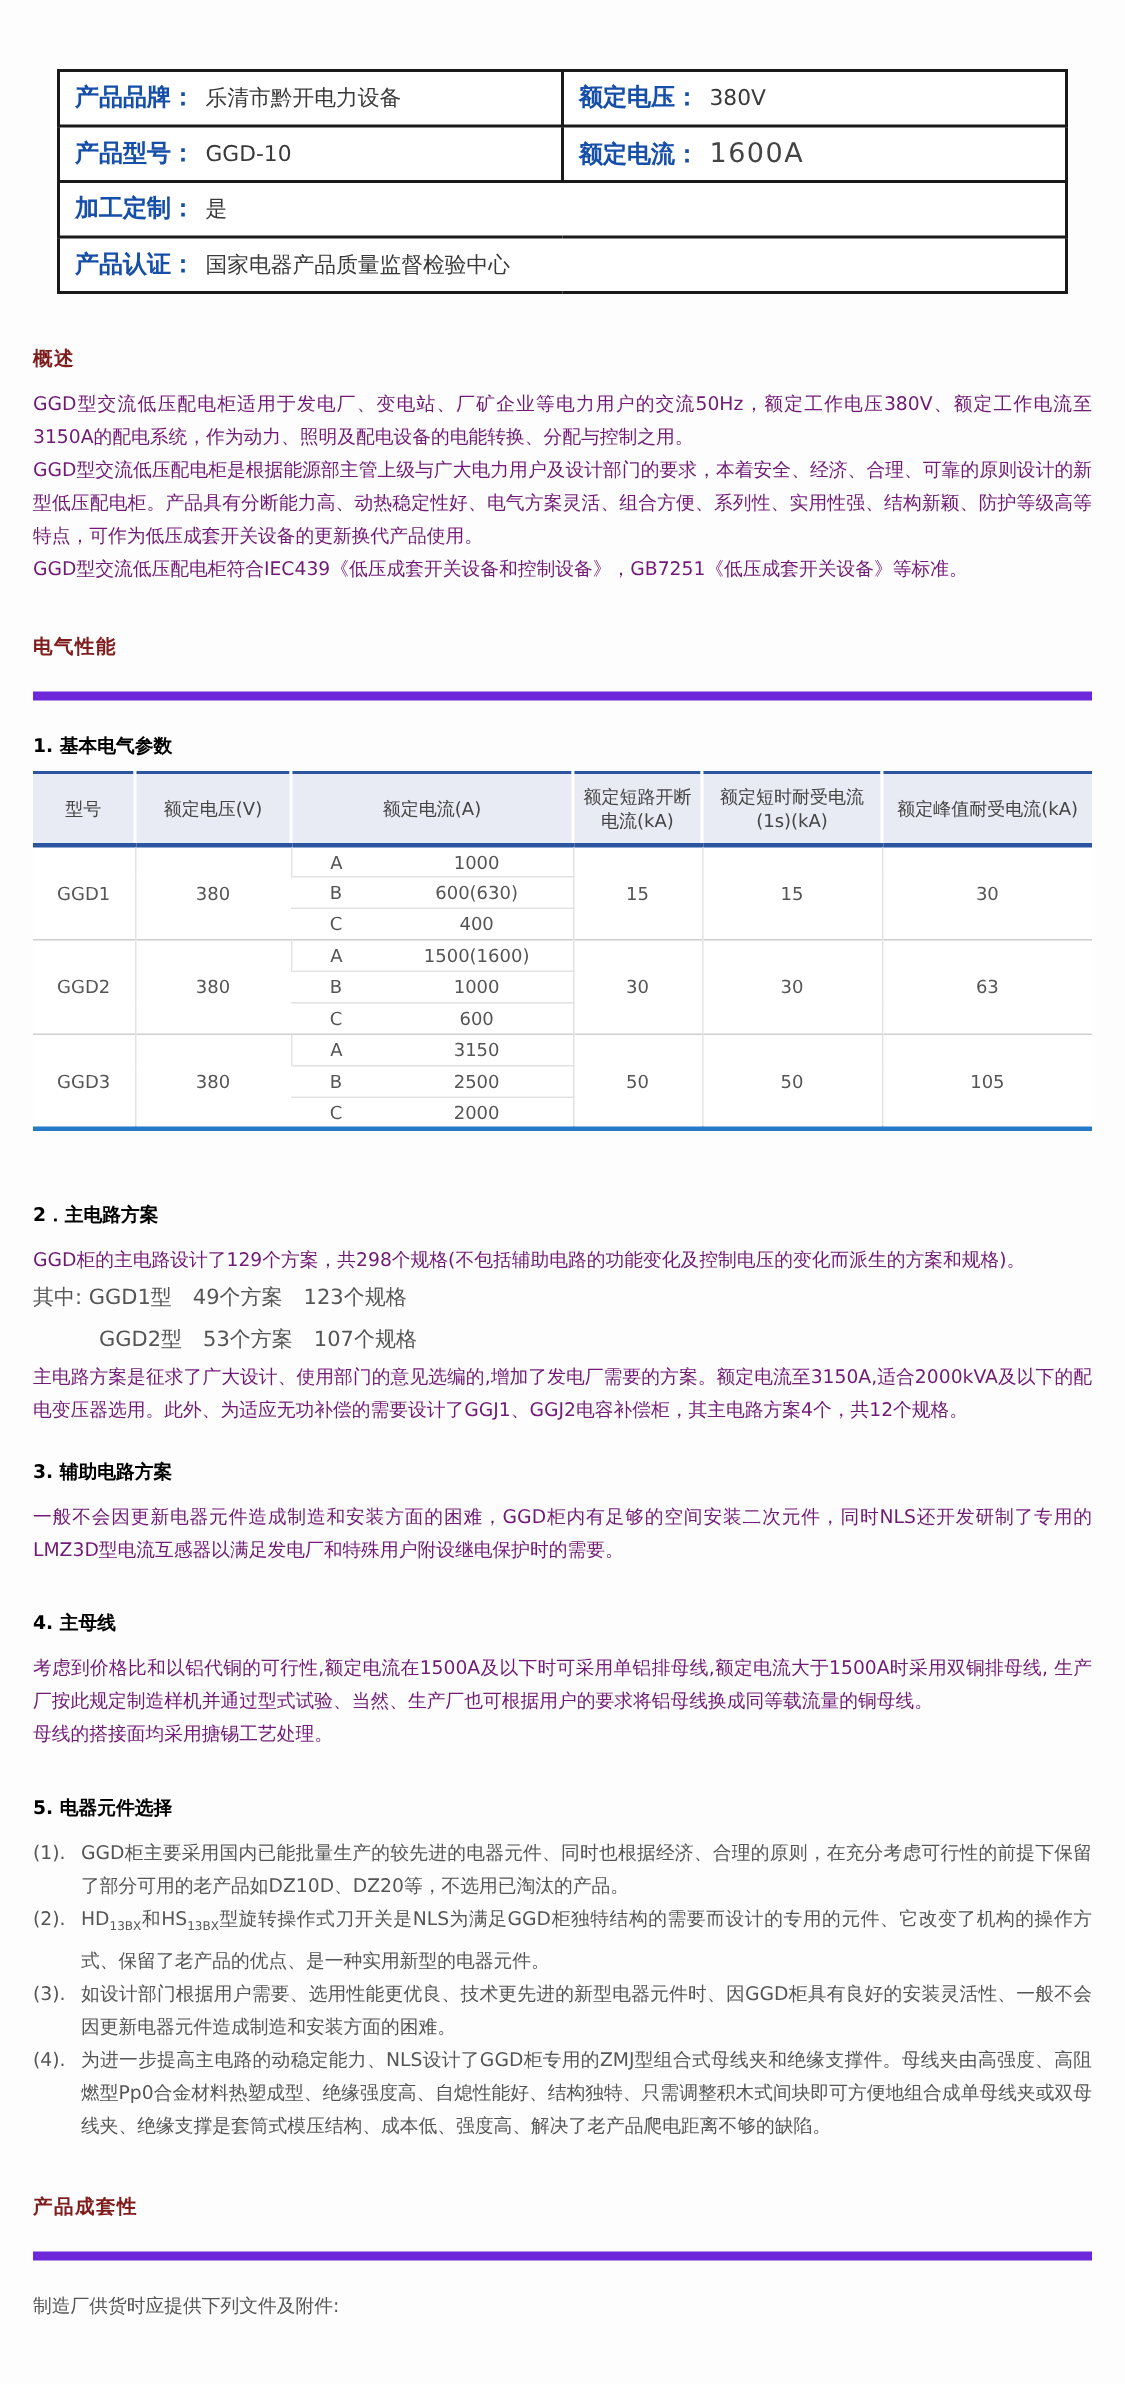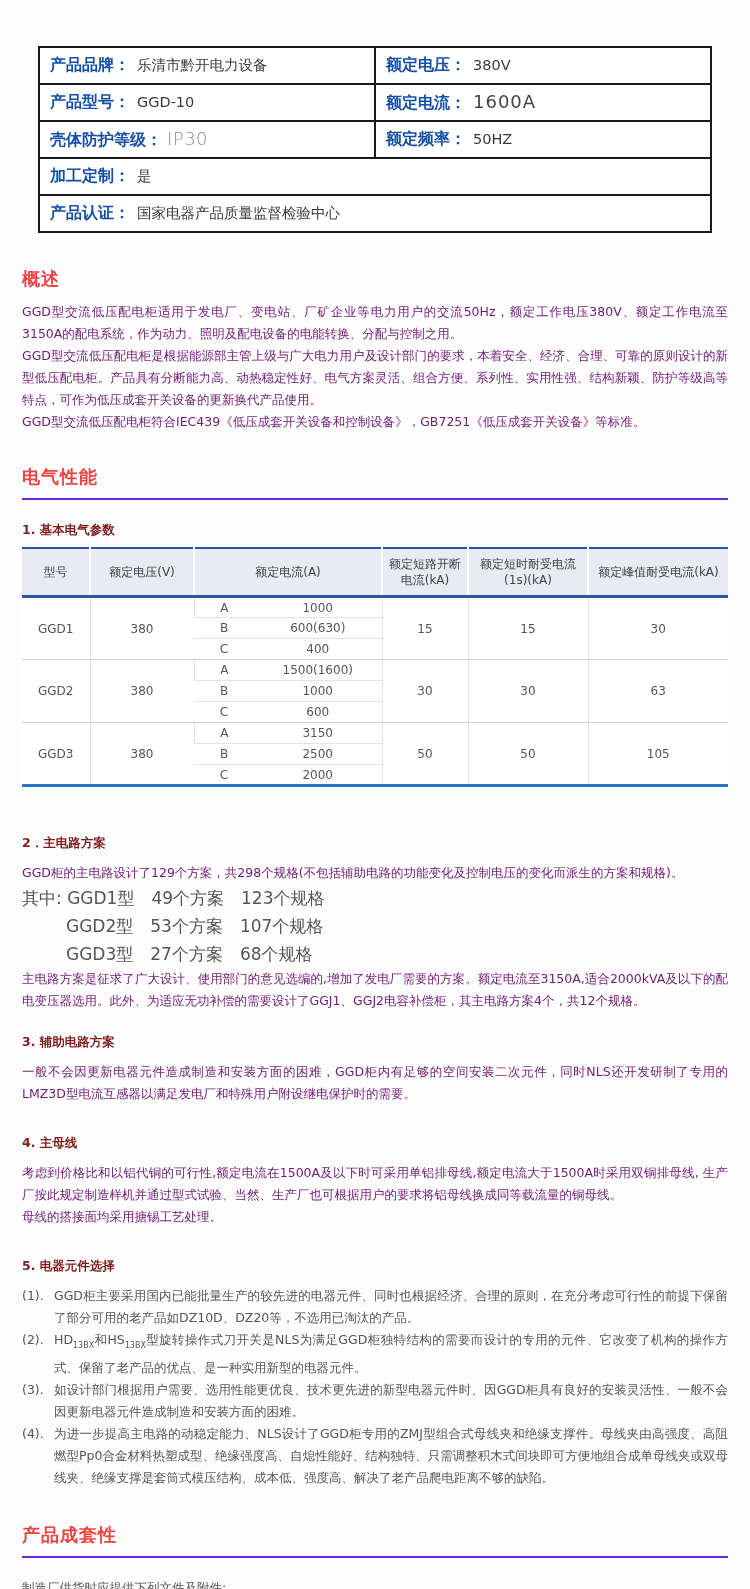--- a/index.html
+++ b/index.html
@@ -31,44 +31,44 @@
     font-size: 16px;
     margin-right: 7px;
   }
   .val { font-size: 14.5px; color: #3a3a3a; }
   .val.big { font-size: 18px; letter-spacing: 1px; color: #444; }
   .val.light { font-size: 18px; color: #8d8d8d; font-weight: 300; letter-spacing: 0.5px; margin-left: -2px; }
 
   
   .content { padding: 0 22px; }
   .sec-title {
-    color: #ef4444;
-    font-size: 18px;
+    color: #7f1d1d;
+    font-size: 13px;
     font-weight: bold;
     letter-spacing: 1px;
   }
   .sec-title.ruled {
-    border-bottom: 2px solid #6d28d9;
-    padding-bottom: 9px;
+    border-bottom: 6px solid #6d28d9;
+    padding-bottom: 21px;
   }
   .mt-overview { margin-top: 34px; }
   .mt-elec { margin-top: 32px; }
   .mt-kit { margin-top: 34px; font-family: Liberation Serif, serif; }
 
   p.body-text {
     font-size: 12.5px;
     line-height: 22px;
     color: #701a75;
     text-align: justify;
   }
   .para-gap { margin-top: 10px; }
   .sub-heading {
     font-size: 12.5px;
     font-weight: bold;
-    color: #7f1d1d;
+    color: #000000;
   }
 
   
   table.data-table {
     width: 706px;
     border-collapse: collapse;
     margin-top: 8px;
     text-align: center;
     background: #e5e5e5;
     border-top: 2px solid #2b55a0;
@@ -99,21 +99,21 @@
   table.data-table tbody tr.sub td.cur { border-top: 1px solid #e3e3e3; }
   col.c-model  { width: 68px; }
   col.c-volt   { width: 104px; }
   col.c-letter { width: 60px; }
   col.c-curr   { width: 128px; }
   col.c-break  { width: 86px; }
   col.c-with   { width: 120px; }
   col.c-peak   { width: 140px; }
 
   
-  .scheme-line { font-size: 17px; color: #555; line-height: 28px; }
+  .scheme-line { font-size: 14px; color: #555; line-height: 28px; }
   .scheme-line.indent { padding-left: 44px; }
 
   
   .num-item { display: flex; font-size: 12.5px; line-height: 22px; color: #555; }
   .num-item .num { flex: 0 0 32px; }
   .num-item .txt { flex: 1; text-align: justify; }
   sub { font-size: 8px; }
 
   
   .kit-intro { font-size: 12.5px; color: #555; margin-top: 22px; }
@@ -133,28 +133,20 @@
         <td class="half">
           <span class="lbl">额定电压：</span><span class="val">380V</span>
         </td>
       </tr>
       <tr>
         <td class="half">
           <span class="lbl">产品型号：</span><span class="val">GGD-10</span>
         </td>
         <td class="half">
           <span class="lbl">额定电流：</span><span class="val big">1600A</span>
-        </td>
-      </tr>
-      <tr>
-        <td class="half">
-          <span class="lbl">壳体防护等级：</span><span class="val light">IP30</span>
-        </td>
-        <td class="half">
-          <span class="lbl">额定频率：</span><span class="val">50HZ</span>
         </td>
       </tr>
       <tr>
         <td colspan="2">
           <span class="lbl">加工定制：</span><span class="val">是</span>
         </td>
       </tr>
       <tr>
         <td colspan="2">
           <span class="lbl">产品认证：</span><span class="val">国家电器产品质量监督检验中心</span>
@@ -249,21 +241,20 @@
         <td class="cur">C</td>
         <td class="cur no-left">2000</td>
       </tr>
     </tbody>
   </table>
 
   <div class="sub-heading gap-l" style="margin-top:48px;">2．主电路方案</div>
   <p class="body-text para-gap">GGD柜的主电路设计了129个方案，共298个规格(不包括辅助电路的功能变化及控制电压的变化而派生的方案和规格)。</p>
   <div class="scheme-line">其中: GGD1型　49个方案　123个规格</div>
   <div class="scheme-line indent">GGD2型　53个方案　107个规格</div>
-  <div class="scheme-line indent">GGD3型　27个方案　68个规格</div>
   <p class="body-text">主电路方案是征求了广大设计、使用部门的意见选编的,增加了发电厂需要的方案。额定电流至3150A,适合2000kVA及以下的配电变压器选用。此外、为适应无功补偿的需要设计了GGJ1、GGJ2电容补偿柜，其主电路方案4个，共12个规格。</p>
 
   <div class="sub-heading gap-m">3. 辅助电路方案</div>
   <p class="body-text para-gap">一般不会因更新电器元件造成制造和安装方面的困难，GGD柜内有足够的空间安装二次元件，同时NLS还开发研制了专用的LMZ3D型电流互感器以满足发电厂和特殊用户附设继电保护时的需要。</p>
 
   <div class="sub-heading gap-l">4. 主母线</div>
   <p class="body-text para-gap">考虑到价格比和以铝代铜的可行性,额定电流在1500A及以下时可采用单铝排母线,额定电流大于1500A时采用双铜排母线, 生产厂按此规定制造样机并通过型式试验、当然、生产厂也可根据用户的要求将铝母线换成同等载流量的铜母线。</p>
   <p class="body-text">母线的搭接面均采用搪锡工艺处理。</p>
 
   <div class="sub-heading gap-l">5. 电器元件选择</div>

